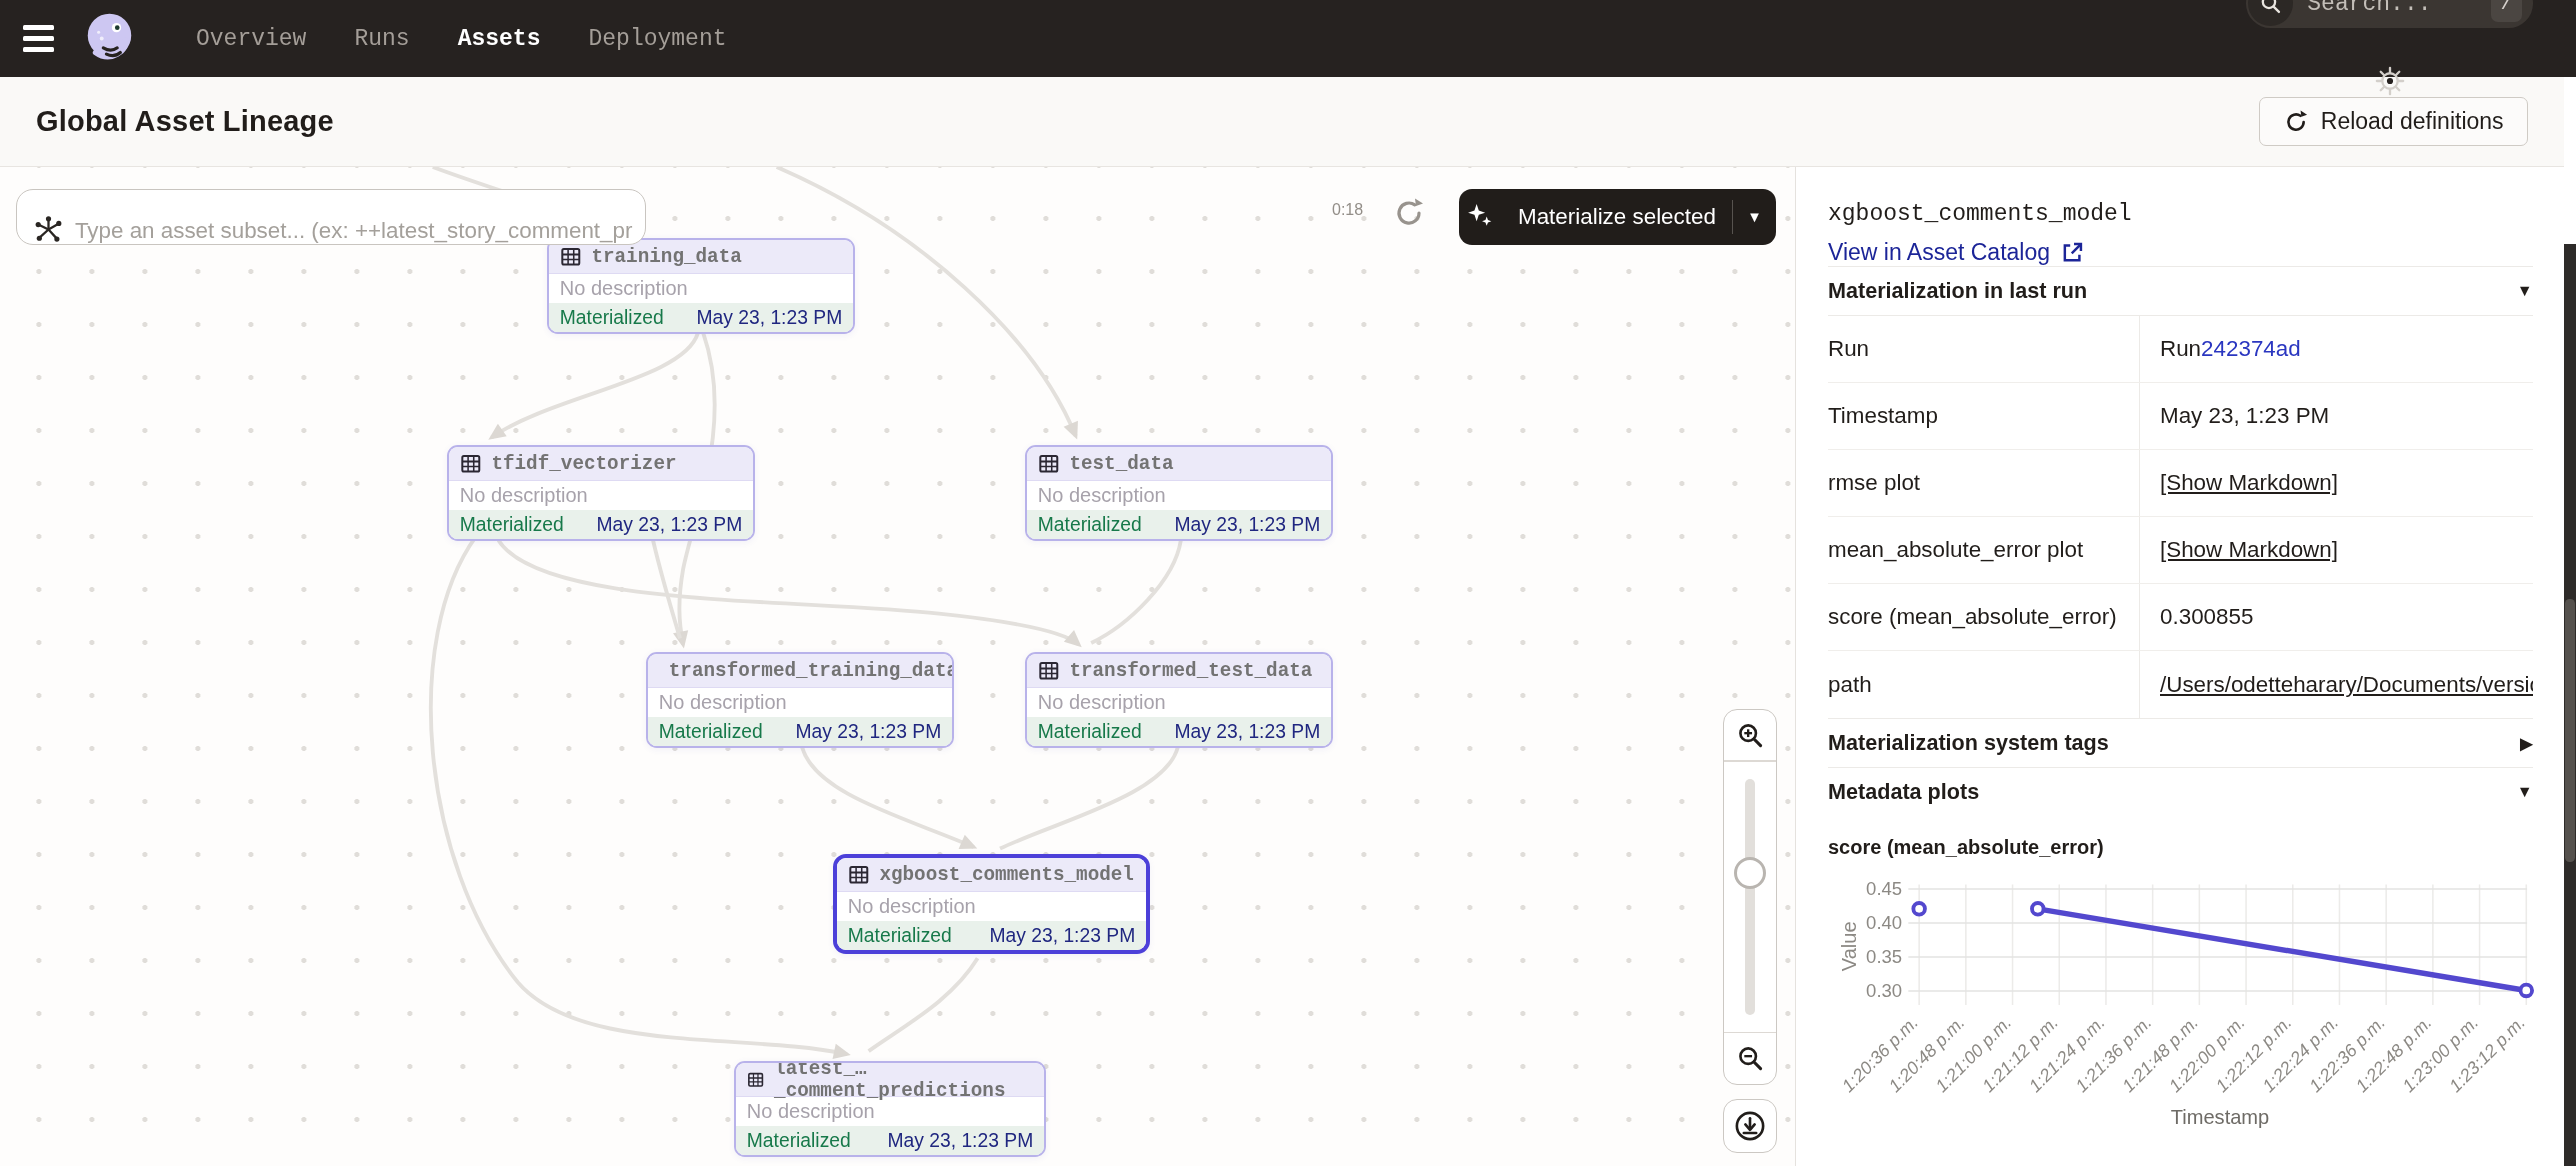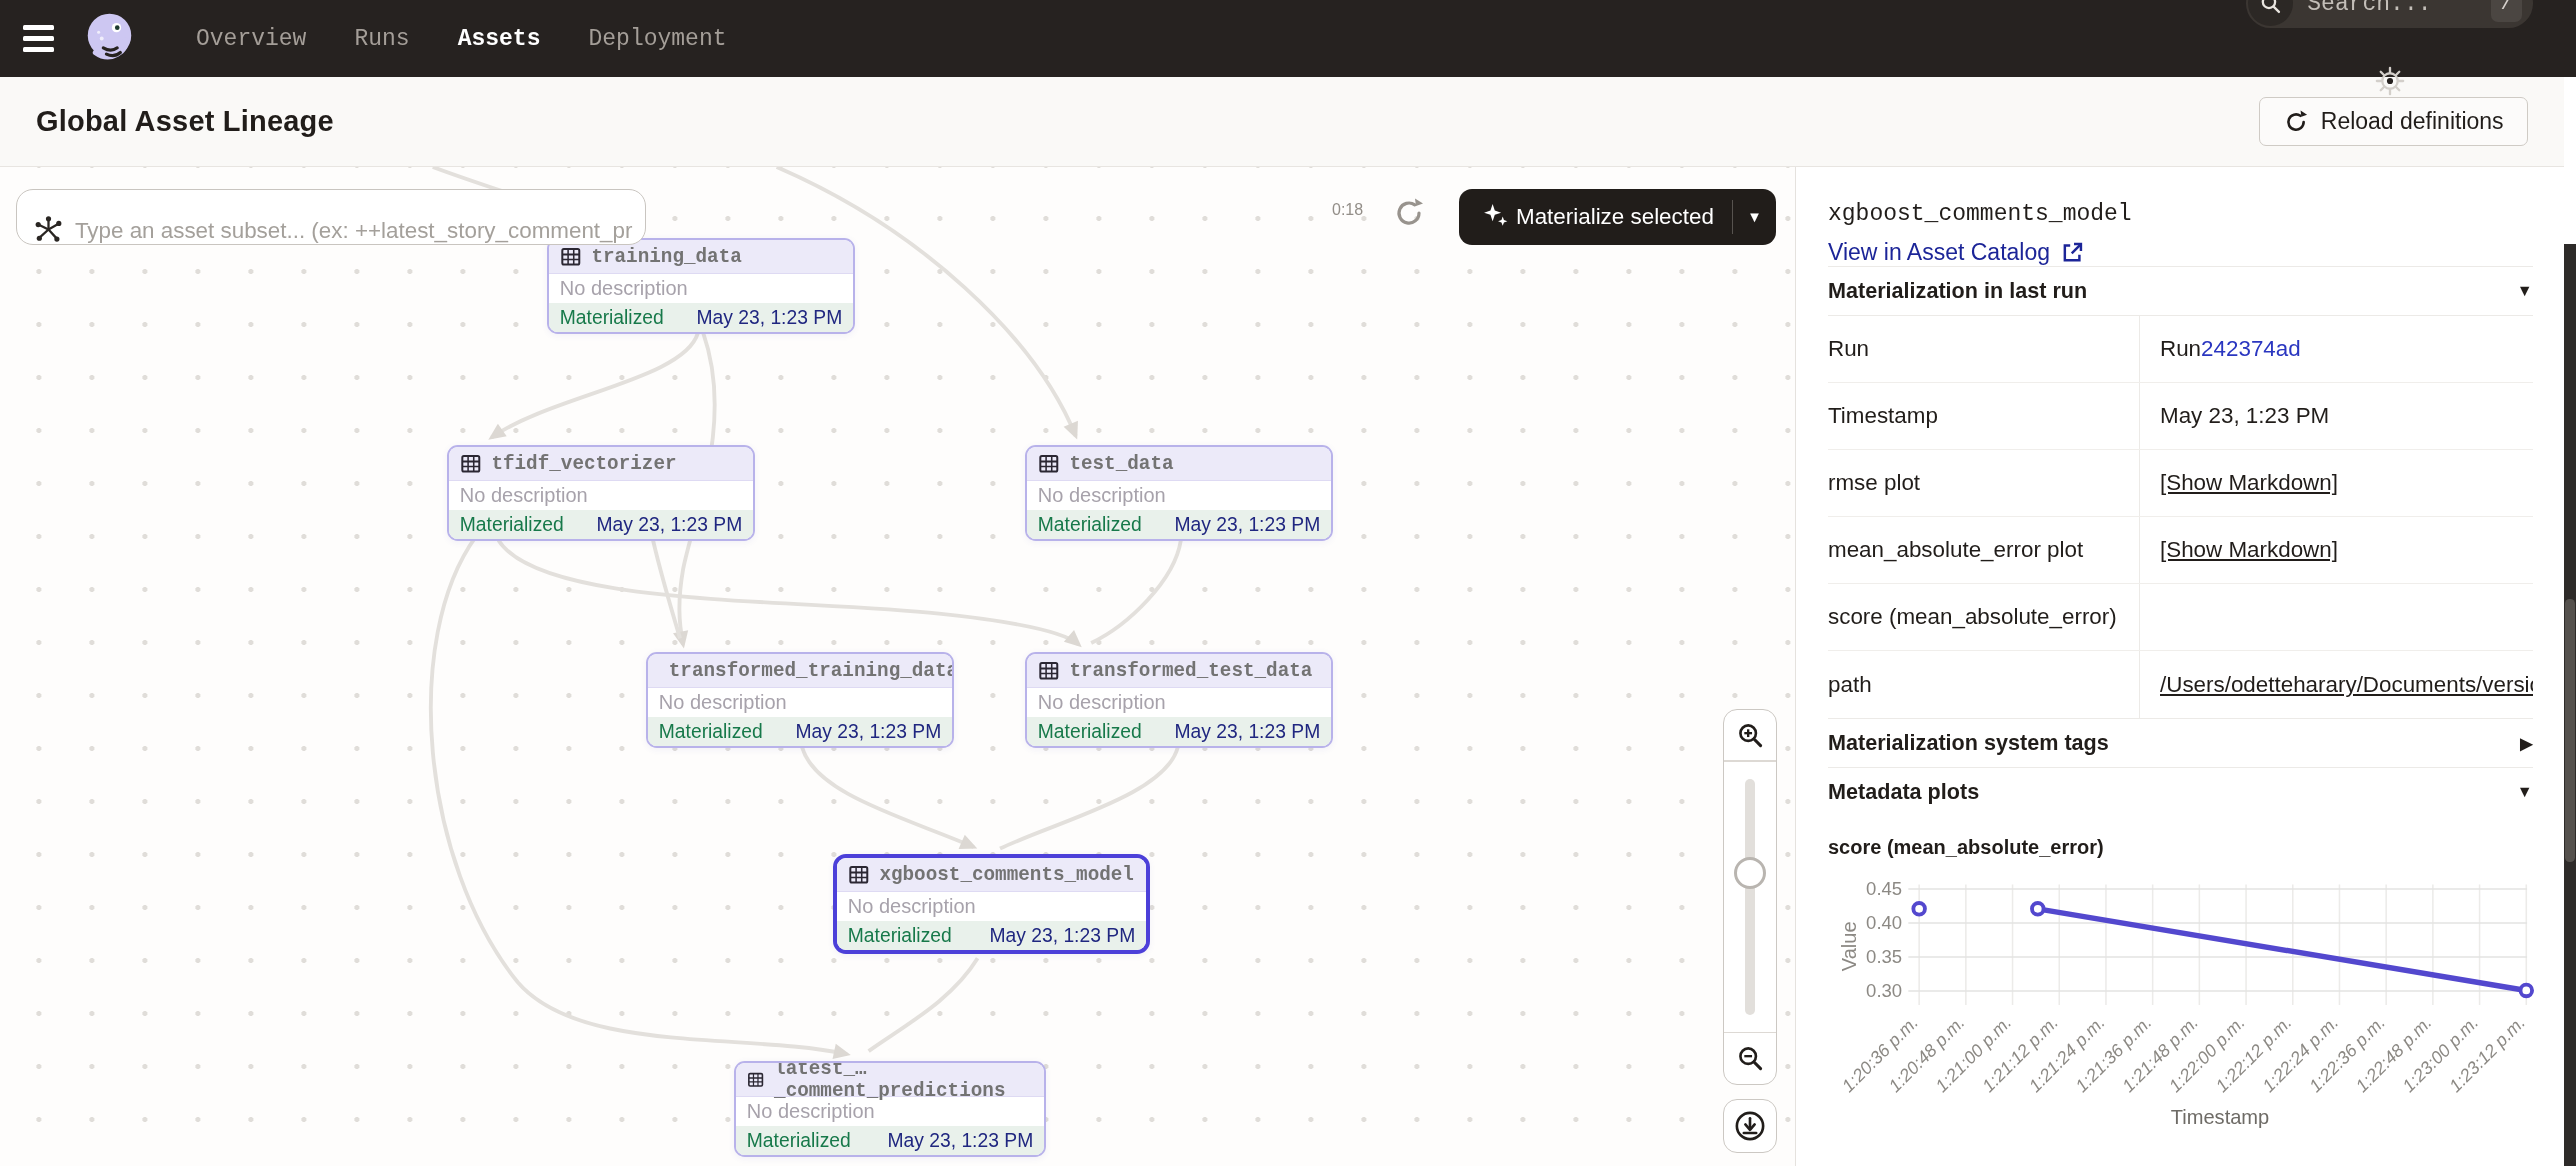--- a/index.html
+++ b/index.html
@@ -56,21 +56,21 @@
   
   .gfilter { position:absolute; left:15.5px; top:21.6px; width:630px; height:56px; background:#fff;
     border:1.5px solid #C9C5C0; border-radius:17px; display:flex; align-items:flex-end; z-index:10; }
   .gfilter input { border:none; outline:none; flex:1; font-size:22.4px; color:#3a3632; background:transparent; }
   .gfilter input::placeholder { color:#A4A09B; }
   .gf-icon { margin:0 12.4px 0 17px; }
   .gtimer { position:absolute; left:1332px; top:34px; font-size:16px; color:#938E88; z-index:10; }
   .grefresh { position:absolute; left:1392px; top:29px; z-index:10; cursor:pointer; }
   .mat-btn { position:absolute; left:1459px; top:21.6px; width:317px; height:56px; background:#211D1A;
     border-radius:13px; display:flex; align-items:center; color:#fff; z-index:10; cursor:pointer; }
-  .mat-main { flex:1; display:flex; align-items:center; gap:4px; padding-left:22px; font-size:22.4px; }
+  .mat-main { flex:1; display:flex; align-items:center; gap:22px; padding-left:6px; font-size:22.4px; }
   .mat-sep { width:1.5px; height:34px; background:#57534F; }
   .mat-caret { width:43px; display:flex; align-items:center; justify-content:center; font-size:14.7px; }
 
   
   .zoomctl { position:absolute; left:1723px; top:542px; width:54px; background:#fff;
     border:1.5px solid #CCC8C3; border-radius:14px; z-index:10; }
   .zc-btn { height:51px; display:flex; align-items:center; justify-content:center; cursor:pointer; }
   .zc-slider { height:272px; border-top:1.5px solid #DDD9D4; border-bottom:1.5px solid #DDD9D4; position:relative; }
   .zc-track { position:absolute; left:50%; top:17px; bottom:17px; width:10.8px; margin-left:-5.4px;
     background:#E2DFDB; border-radius:5.4px; }
@@ -422,20 +422,23 @@
           </div>
         </div>
         <div class="kv-row">
           <div class="kv-label">mean_absolute_error plot</div>
           <div class="kv-value">
             <span class="v-ulink">[Show Markdown]</span>
           </div>
         </div>
         <div class="kv-row">
           <div class="kv-label">score (mean_absolute_error)</div>
+          <div class="kv-value">
+            <span class="v-plain">0.300855</span>
+          </div>
         </div>
         <div class="kv-row">
           <div class="kv-label">path</div>
           <div class="kv-value">
             <span class="v-ulink">/Users/odetteharary/Documents/version</span>
           </div>
         </div>
       </div>
 
     <div class="sect-row">

